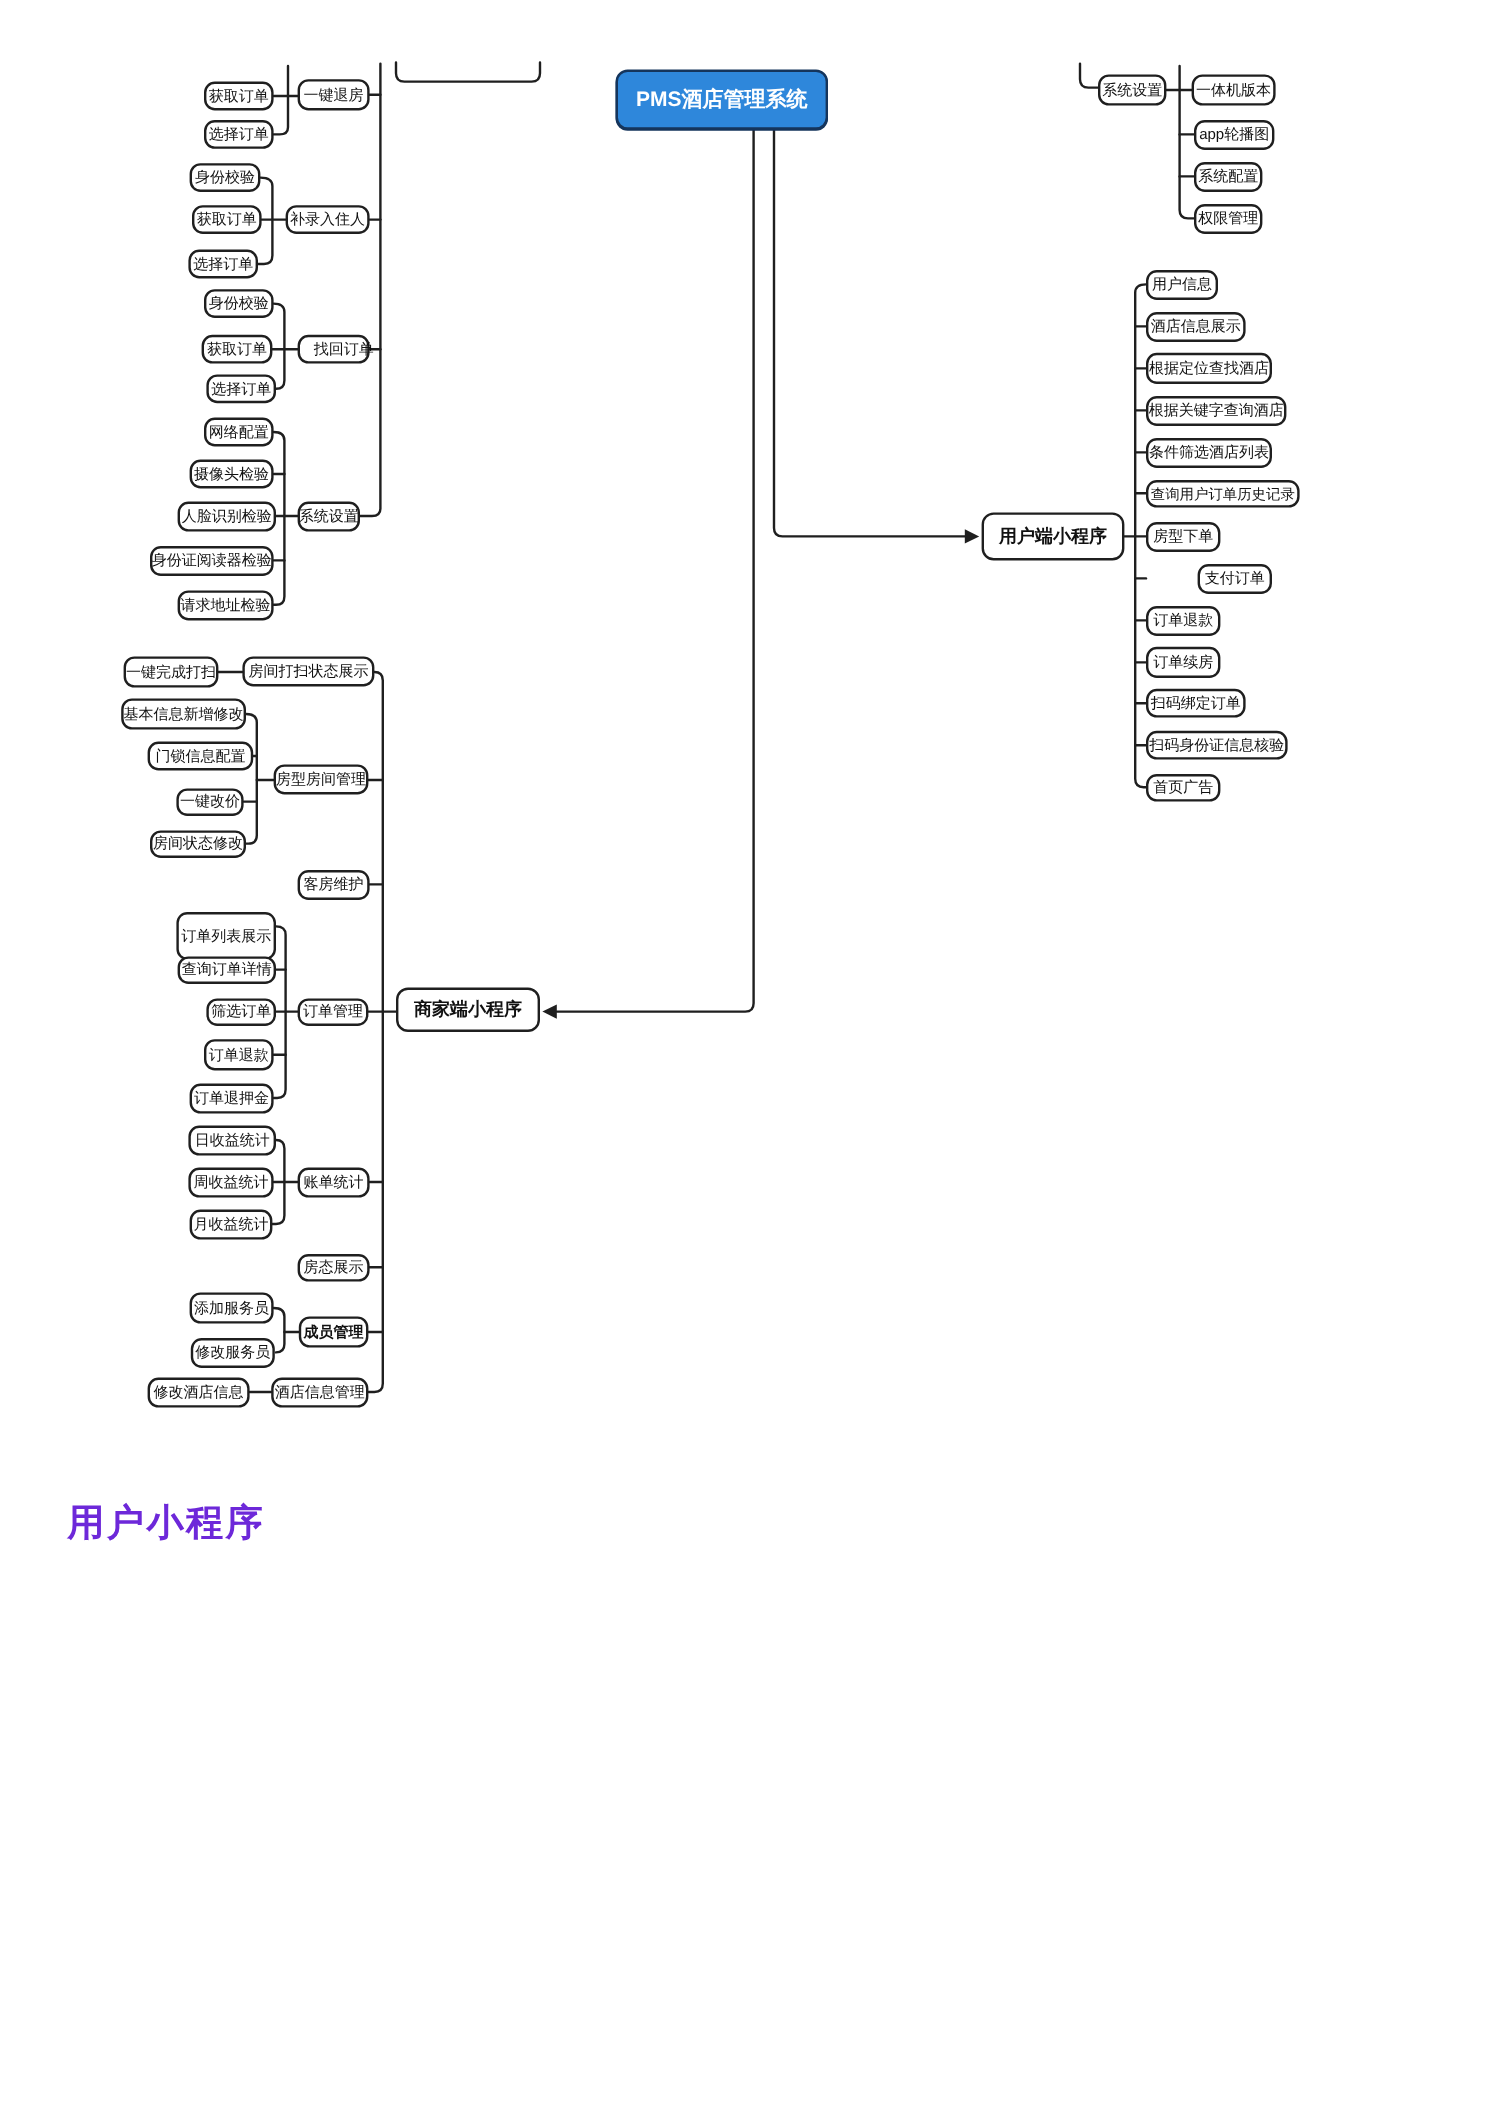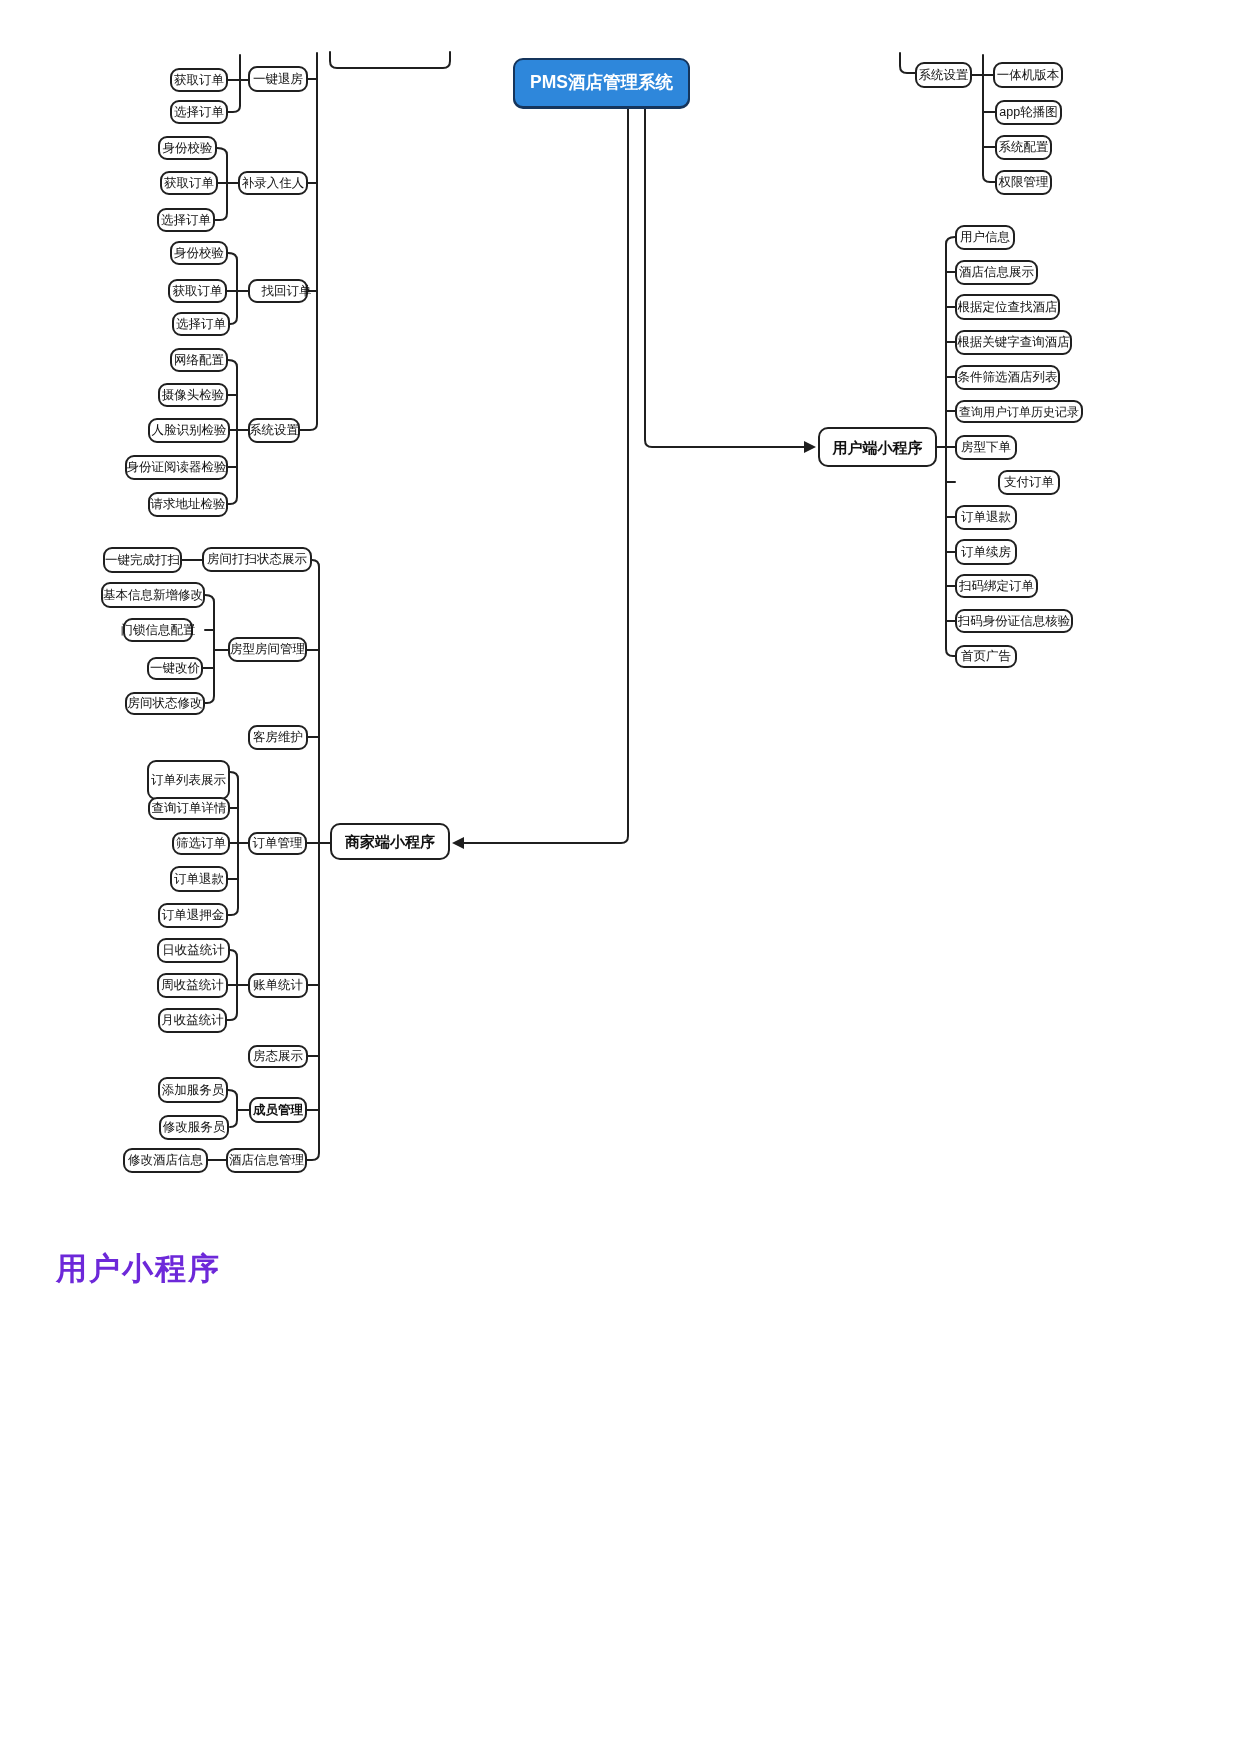--- a/index.html
+++ b/index.html
@@ -143,21 +143,21 @@
       </div>
       <div class="node leaf" style="left: 103px; top: 547px; width: 79px; height: 26px;">
         <span>一键完成打扫</span>
       </div>
       <div class="node branch" style="left: 202px; top: 547px; width: 110px; height: 25px;">
         <span>房间打扫状态展示</span>
       </div>
       <div class="node leaf" style="left: 101px; top: 582px; width: 104px; height: 26px;">
         <span>基本信息新增修改</span>
       </div>
-      <div class="node leaf" style="left: 123px; top: 618px; width: 70px; height: 24px;">
+      <div class="node leaf" style="left: 123px; top: 618px; width: 88px; height: 24px;">
         <span>门锁信息配置</span>
       </div>
       <div class="node leaf" style="left: 147px; top: 657px; width: 56px; height: 23px;">
         <span>一键改价</span>
       </div>
       <div class="node leaf" style="left: 125px; top: 692px; width: 80px; height: 23px;">
         <span>房间状态修改</span>
       </div>
       <div class="node branch" style="left: 228px; top: 637px; width: 79px; height: 25px;">
         <span>房型房间管理</span>

